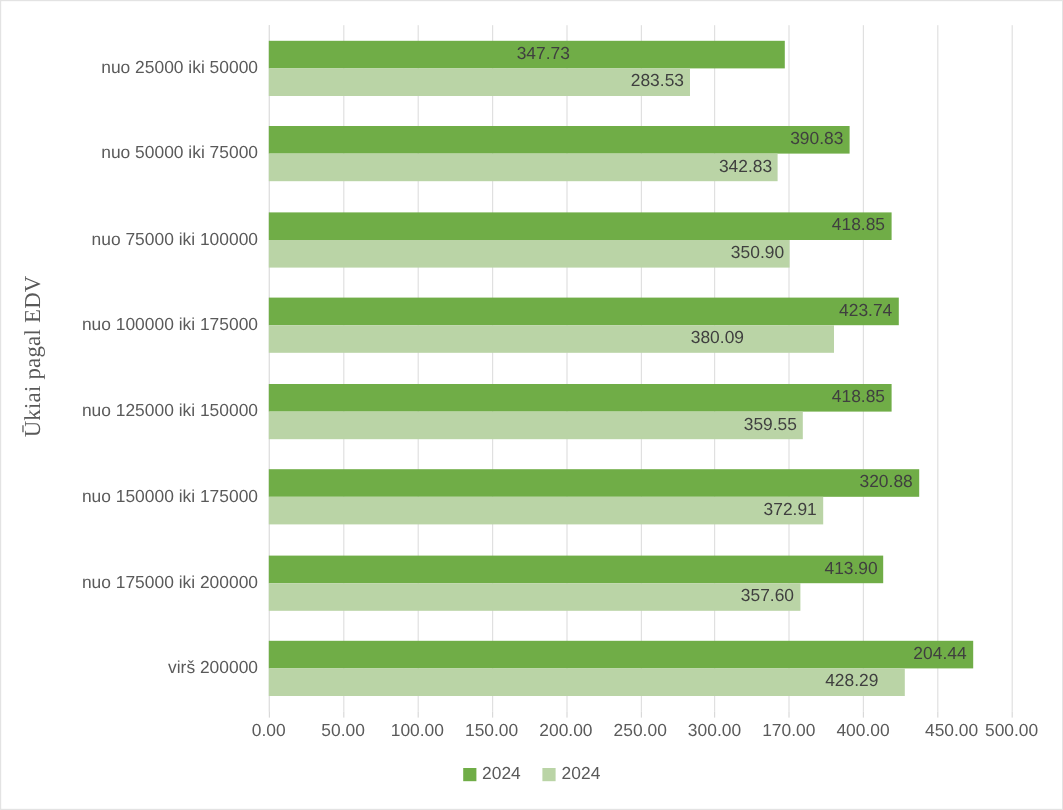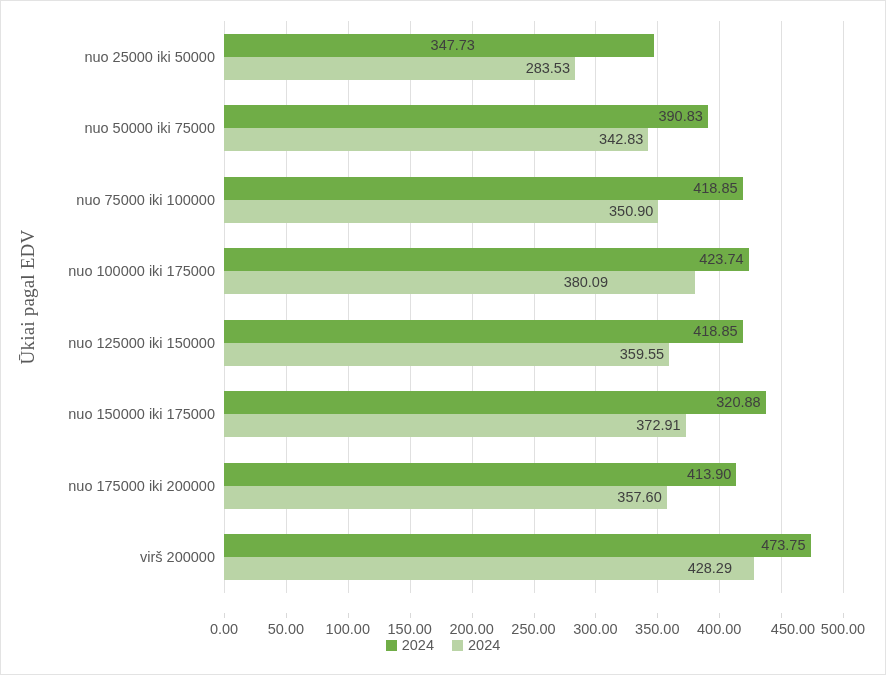--- a/index.html
+++ b/index.html
@@ -114,21 +114,20 @@
     box-sizing: border-box;
   }
 
   
   #x-axis-ticks {
     position: absolute;
     left: 223px;
     top: 592px;
     width: 619px;
     height: 26px;
-    margin-top: 20px;
   }
   .x-tick {
     position: absolute;
     top: 8px;
     transform: translateX(-50%);
     font-size: 14.5px;
     color: #5a5a5a;
     white-space: nowrap;
   }
   .x-tick-mark {
@@ -228,21 +227,21 @@
           <div class="bar-label" style="left: 0px; width: 434.414px;">350.90</div>
         </div>
       </div>
       <div class="bar-group" style="top: 227.25px;">
         <div class="bar-row">
           <div class="bar s2024" style="width: 524.59px; background: rgb(112, 173, 71);"></div>
           <div class="bar-label" style="left: 0px; width: 524.59px;">423.74</div>
         </div>
         <div class="bar-row">
           <div class="bar s2023" style="width: 470.551px; background: rgb(186, 212, 166);"></div>
-          <div class="bar-label" style="left: 0px; width: 389px;">380.09</div>
+          <div class="bar-label" style="left: 12px; width: 389px;">380.09</div>
         </div>
       </div>
       <div class="bar-group" style="top: 298.75px;">
         <div class="bar-row">
           <div class="bar s2024" style="width: 518.536px; background: rgb(112, 173, 71);"></div>
           <div class="bar-label" style="left: 0px; width: 518.536px;">418.85</div>
         </div>
         <div class="bar-row">
           <div class="bar s2023" style="width: 445.123px; background: rgb(186, 212, 166);"></div>
           <div class="bar-label" style="left: 0px; width: 445.123px;">359.55</div>
@@ -264,21 +263,21 @@
           <div class="bar-label" style="left: 0px; width: 512.408px;">413.90</div>
         </div>
         <div class="bar-row">
           <div class="bar s2023" style="width: 442.709px; background: rgb(186, 212, 166);"></div>
           <div class="bar-label" style="left: 0px; width: 442.709px;">357.60</div>
         </div>
       </div>
       <div class="bar-group" style="top: 513.25px;">
         <div class="bar-row">
           <div class="bar s2024" style="width: 586.503px; background: rgb(112, 173, 71);"></div>
-          <div class="bar-label" style="left: 0px; width: 586.503px;">473.75</div>
+          <div class="bar-label" style="left: 0px; width: 586.503px;">204.44</div>
         </div>
         <div class="bar-row">
           <div class="bar s2023" style="width: 530.223px; background: rgb(186, 212, 166);"></div>
           <div class="bar-label" style="left: 0px; width: 513px;">428.29</div>
         </div>
       </div>
     </div>
 
   <div id="x-axis-ticks">
       <div class="x-tick-mark" style="left: 0px;"></div>
@@ -289,21 +288,21 @@
       <div class="x-tick" style="left: 123.8px;">100.00</div>
       <div class="x-tick-mark" style="left: 185.7px;"></div>
       <div class="x-tick" style="left: 185.7px;">150.00</div>
       <div class="x-tick-mark" style="left: 247.6px;"></div>
       <div class="x-tick" style="left: 247.6px;">200.00</div>
       <div class="x-tick-mark" style="left: 309.5px;"></div>
       <div class="x-tick" style="left: 309.5px;">250.00</div>
       <div class="x-tick-mark" style="left: 371.4px;"></div>
       <div class="x-tick" style="left: 371.4px;">300.00</div>
       <div class="x-tick-mark" style="left: 433.3px;"></div>
-      <div class="x-tick" style="left: 433.3px;">350.00</div>
+      <div class="x-tick" style="left: 433.3px;">170.00</div>
       <div class="x-tick-mark" style="left: 495.2px;"></div>
       <div class="x-tick" style="left: 495.2px;">400.00</div>
       <div class="x-tick-mark" style="left: 557.1px;"></div>
       <div class="x-tick" style="left: 569px;">450.00</div>
       <div class="x-tick-mark" style="left: 619px;"></div>
       <div class="x-tick" style="left: 619px;">500.00</div>
     </div>
 
   <div id="legend">
       <div class="legend-entry">

